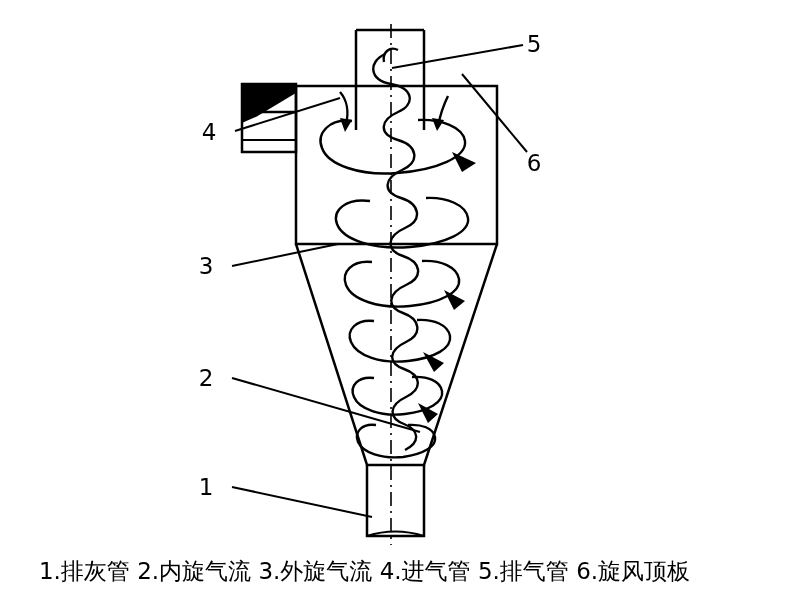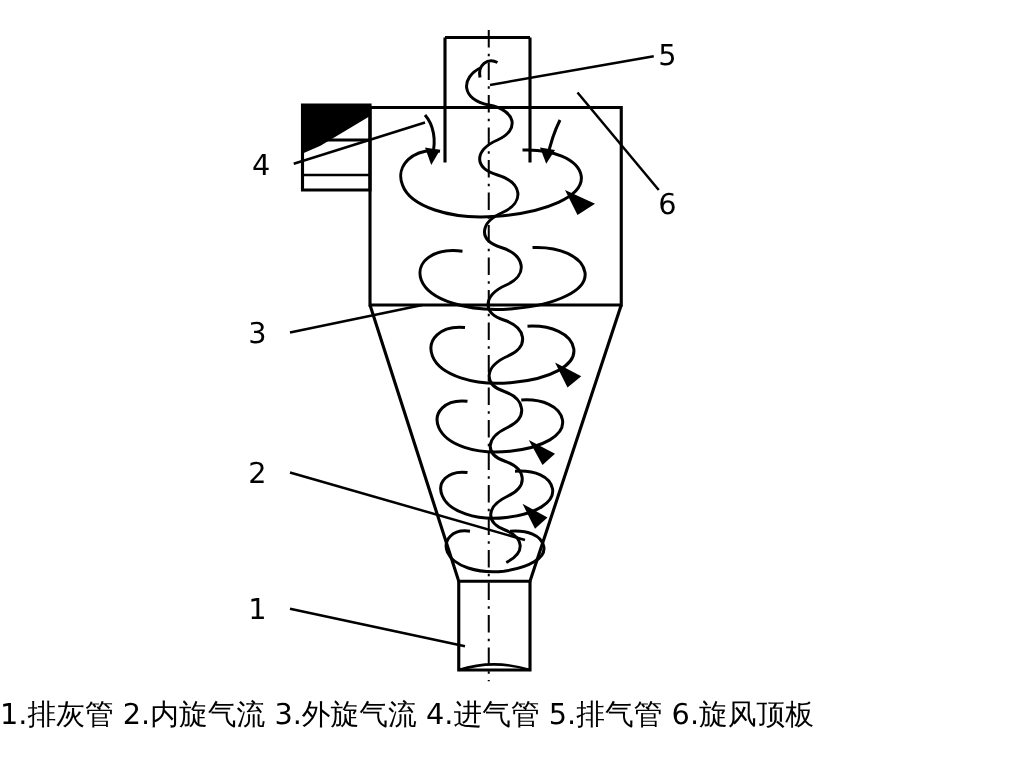--- a/index.html
+++ b/index.html
@@ -25,21 +25,21 @@
   svg.figure {
     display: block;
     width: 809px;
     height: 616px;
   }
   .caption {
     position: absolute;
     left: 0;
     top: 556px;
     width: 729px;
-    text-align: left;
+    text-align: center;
     font-size: 23px;
     font-family: "DejaVu Sans", sans-serif;
     letter-spacing: 0px;
     color: #000000;
     white-space: nowrap;
   }
   .lbl {
     font-family: "DejaVu Sans", sans-serif;
     font-size: 23px;
     fill: #000000;

